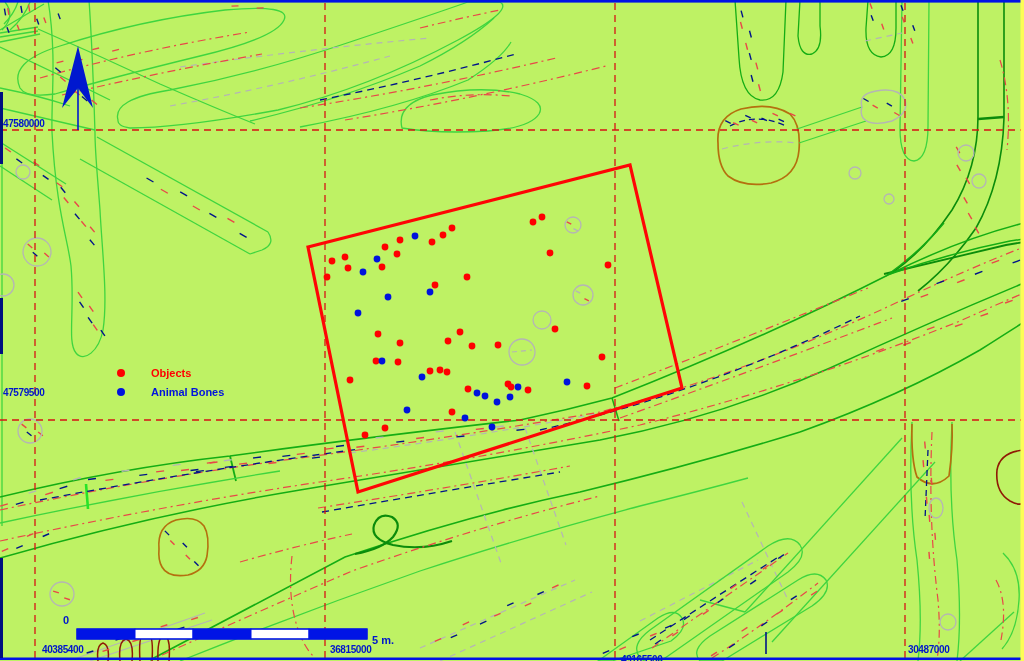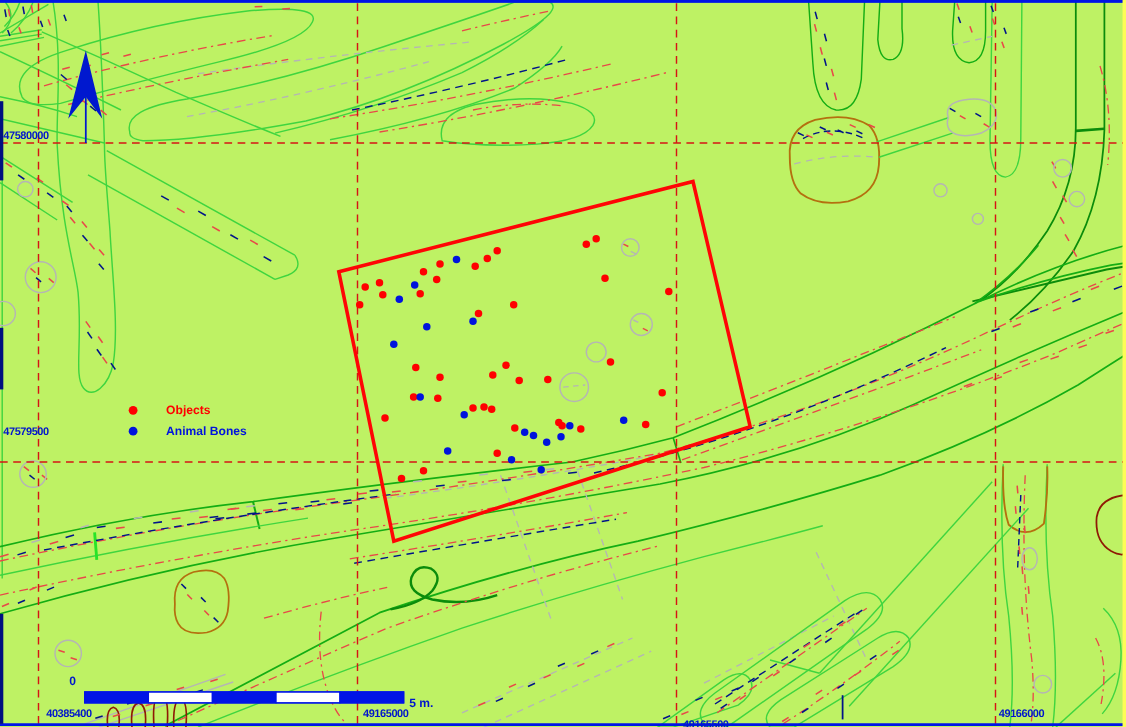--- a/index.html
+++ b/index.html
@@ -412,23 +412,23 @@
       <rect x="135" y="629" width="58" height="10" fill="#ffffff" stroke="#0014e6" stroke-width="1"></rect>
       <rect x="193" y="629" width="58" height="10" fill="#0014e6" stroke="#0014e6" stroke-width="1"></rect>
       <rect x="251" y="629" width="58" height="10" fill="#ffffff" stroke="#0014e6" stroke-width="1"></rect>
       <rect x="309" y="629" width="58" height="10" fill="#0014e6" stroke="#0014e6" stroke-width="1"></rect>
       <rect x="77" y="629" width="290" height="10" fill="none" stroke="#0014e6" stroke-width="1.2"></rect>
     </svg>
 
   <div class="lbl" style="left:3px;top:119px">47580000</div>
   <div class="lbl" style="left:3px;top:388px">47579500</div>
   <div class="lbl" style="left:42px;top:645px">40385400</div>
-  <div class="lbl" style="left:330px;top:645px">49165000</div>
+  <div class="lbl" style="left:330px;top:645px">36815000</div>
   <div class="lbl" style="left:621px;top:655px">49165500</div>
-  <div class="lbl" style="left:908px;top:645px">49166000</div>
+  <div class="lbl" style="left:908px;top:645px">30487000</div>
 
   <div class="lbl slbl" style="left:63px;top:615px">0</div>
   <div class="lbl slbl" style="left:372px;top:635px">5 m.</div>
 
   <div class="legend">
     <div class="legend-row">
       <span class="legend-dot" id="dot-objects" style="background: rgb(255, 0, 0);"></span>
       <span class="legend-label" id="lab-objects" style="color: rgb(255, 0, 0);">Objects</span>
     </div>
     <div class="legend-row">

